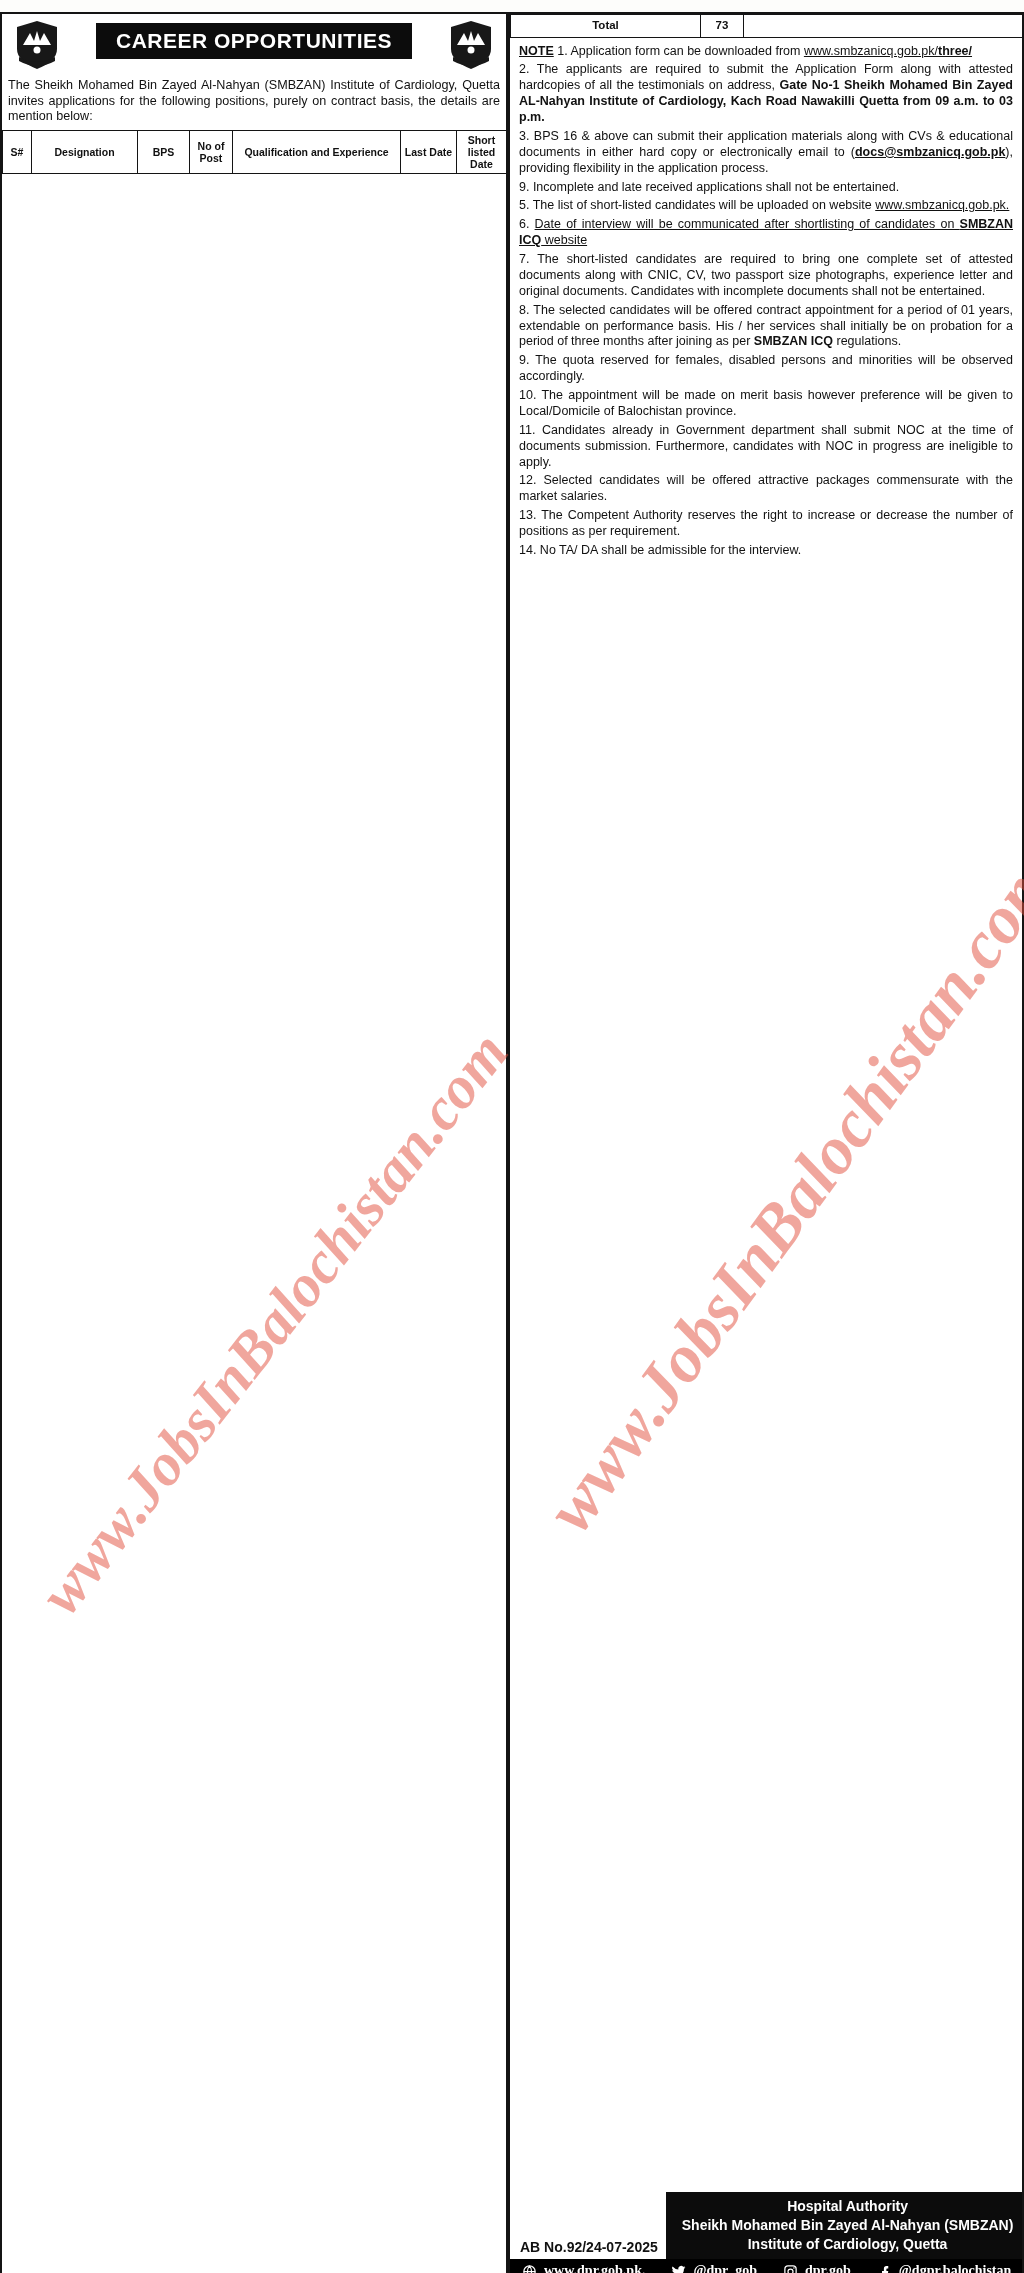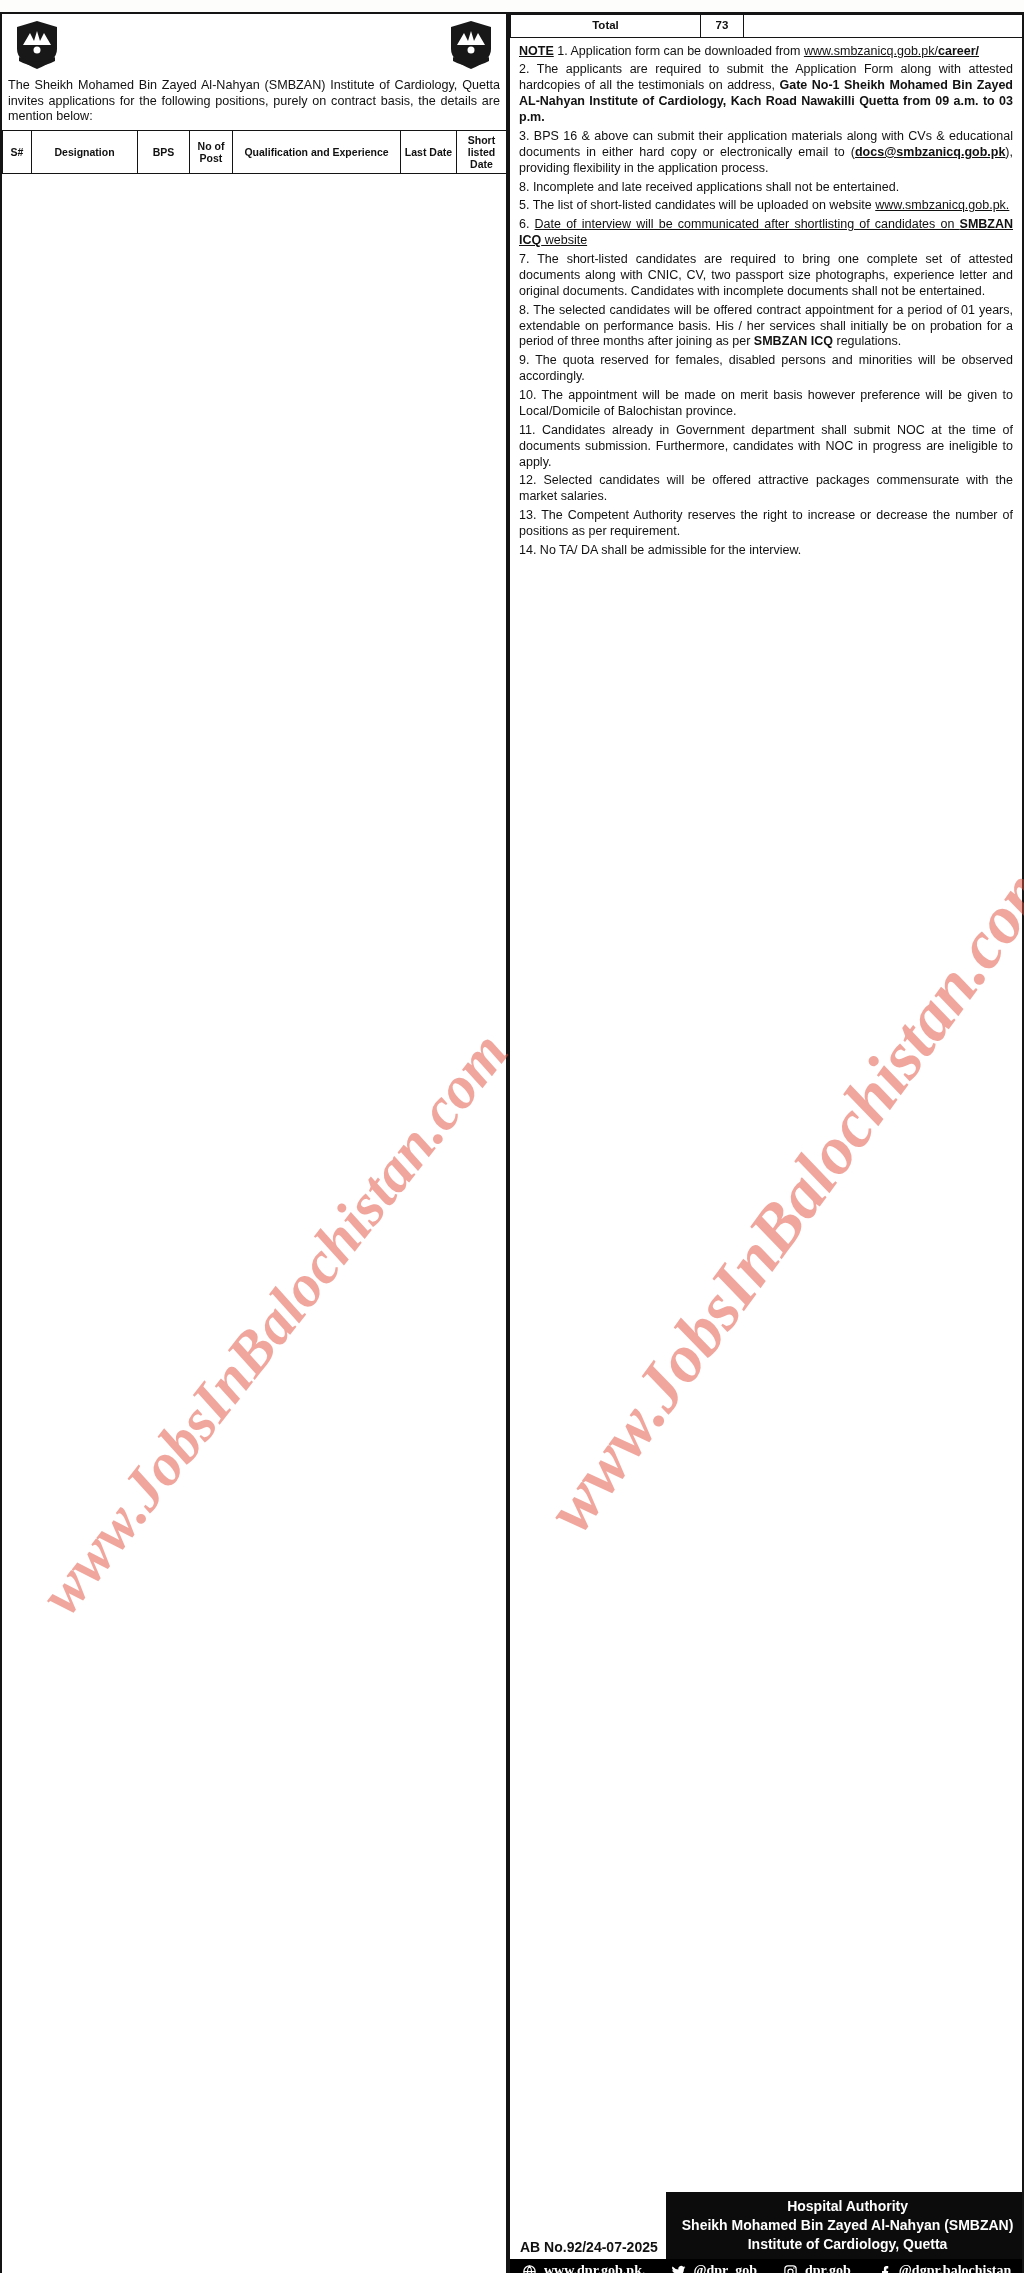--- a/index.html
+++ b/index.html
@@ -40,20 +40,21 @@
 <div id="page">
 
   <div id="left-col" class="col">
     <div class="hdr-top">
       <svg class="logo" viewBox="0 0 54 52">
         <path d="M27 2 L47 8 L47 30 Q47 42 27 50 Q7 42 7 30 L7 8 Z" fill="#181818"></path>
         <path d="M13 26 L20 14 L24 22 L27 12 L30 22 L34 14 L41 26 Z" fill="#fff"></path>
         <path d="M9 38 Q27 48 45 38 L45 42 Q27 52 9 42 Z" fill="#181818"></path>
         <circle cx="27" cy="31" r="3.5" fill="#fff"></circle>
       </svg>
+      <div class="title-bar">CAREER OPPORTUNITIES</div>
       <svg class="logo" viewBox="0 0 54 52">
         <path d="M27 2 L47 8 L47 30 Q47 42 27 50 Q7 42 7 30 L7 8 Z" fill="#181818"></path>
         <path d="M13 26 L20 14 L24 22 L27 12 L30 22 L34 14 L41 26 Z" fill="#fff"></path>
         <path d="M9 38 Q27 48 45 38 L45 42 Q27 52 9 42 Z" fill="#181818"></path>
         <circle cx="27" cy="31" r="3.5" fill="#fff"></circle>
       </svg>
     </div>
     <div class="intro">The Sheikh Mohamed Bin Zayed Al-Nahyan (SMBZAN) Institute of Cardiology, Quetta invites applications for the following positions, purely on contract basis, the details are mention below:</div>
 
     <table>
@@ -96,24 +97,24 @@
       <tfoot>
         <tr class="total-row">
           <td colspan="3">Total</td>
           <td>73</td>
           <td colspan="3"></td>
         </tr>
       </tfoot>
     </table>
 
     <div id="notes">
-        <div class="note"><span class="b u">NOTE</span><span> 1.      Application form can be downloaded from </span><span class="u">www.smbzanicq.gob.pk/</span><span class="b u">career/</span></div>
+        <div class="note"><span class="b u">NOTE</span><span> 1.      Application form can be downloaded from </span><span class="u">www.smbzanicq.gob.pk/</span><span class="b u">three/</span></div>
         <div class="note"><span>2.   The applicants are required to submit the Application Form along with attested hardcopies of all the testimonials on address, </span><span class="b">Gate No-1 Sheikh Mohamed Bin Zayed AL-Nahyan Institute of Cardiology, Kach Road Nawakilli Quetta from 09 a.m. to 03 p.m.</span></div>
         <div class="note"><span>3.   BPS 16 &amp; above can submit their application materials along with CVs &amp; educational documents in either hard copy or electronically email to (</span><span class="b u">docs@smbzanicq.gob.pk</span><span>), providing flexibility in the application process.</span></div>
-        <div class="note"><span>8.   Incomplete and late received applications shall not be entertained.</span></div>
+        <div class="note"><span>9.   Incomplete and late received applications shall not be entertained.</span></div>
         <div class="note"><span>5.   The list of short-listed candidates will be uploaded on website </span><span class="u">www.smbzanicq.gob.pk.</span></div>
         <div class="note"><span>6.   </span><span class="u">Date of interview will be communicated after shortlisting of candidates on </span><span class="b u">SMBZAN ICQ</span><span class="u"> website</span></div>
         <div class="note"><span>7.   The short-listed candidates are required to bring one complete set of attested documents along with CNIC, CV, two passport size photographs, experience letter and original documents. Candidates with incomplete documents shall not be entertained.</span></div>
         <div class="note"><span>8.   The selected candidates will be offered contract appointment for a period of 01 years, extendable on performance basis. His / her services shall initially be on probation for a period of three months after joining as per </span><span class="b">SMBZAN ICQ</span><span> regulations.</span></div>
         <div class="note"><span>9.   The quota reserved for females, disabled persons and minorities will be observed accordingly.</span></div>
         <div class="note"><span>10.  The appointment will be made on merit basis however preference will be given to Local/Domicile of Balochistan province.</span></div>
         <div class="note"><span>11.  Candidates already in Government department shall submit NOC at the time of documents submission. Furthermore, candidates with NOC in progress are ineligible to apply.</span></div>
         <div class="note"><span>12.  Selected candidates will be offered attractive packages commensurate with the market salaries.</span></div>
         <div class="note"><span>13.  The Competent Authority reserves the right to increase or decrease the number of positions as per requirement.</span></div>
         <div class="note"><span>14.  No TA/ DA shall be admissible for the interview.</span></div>

